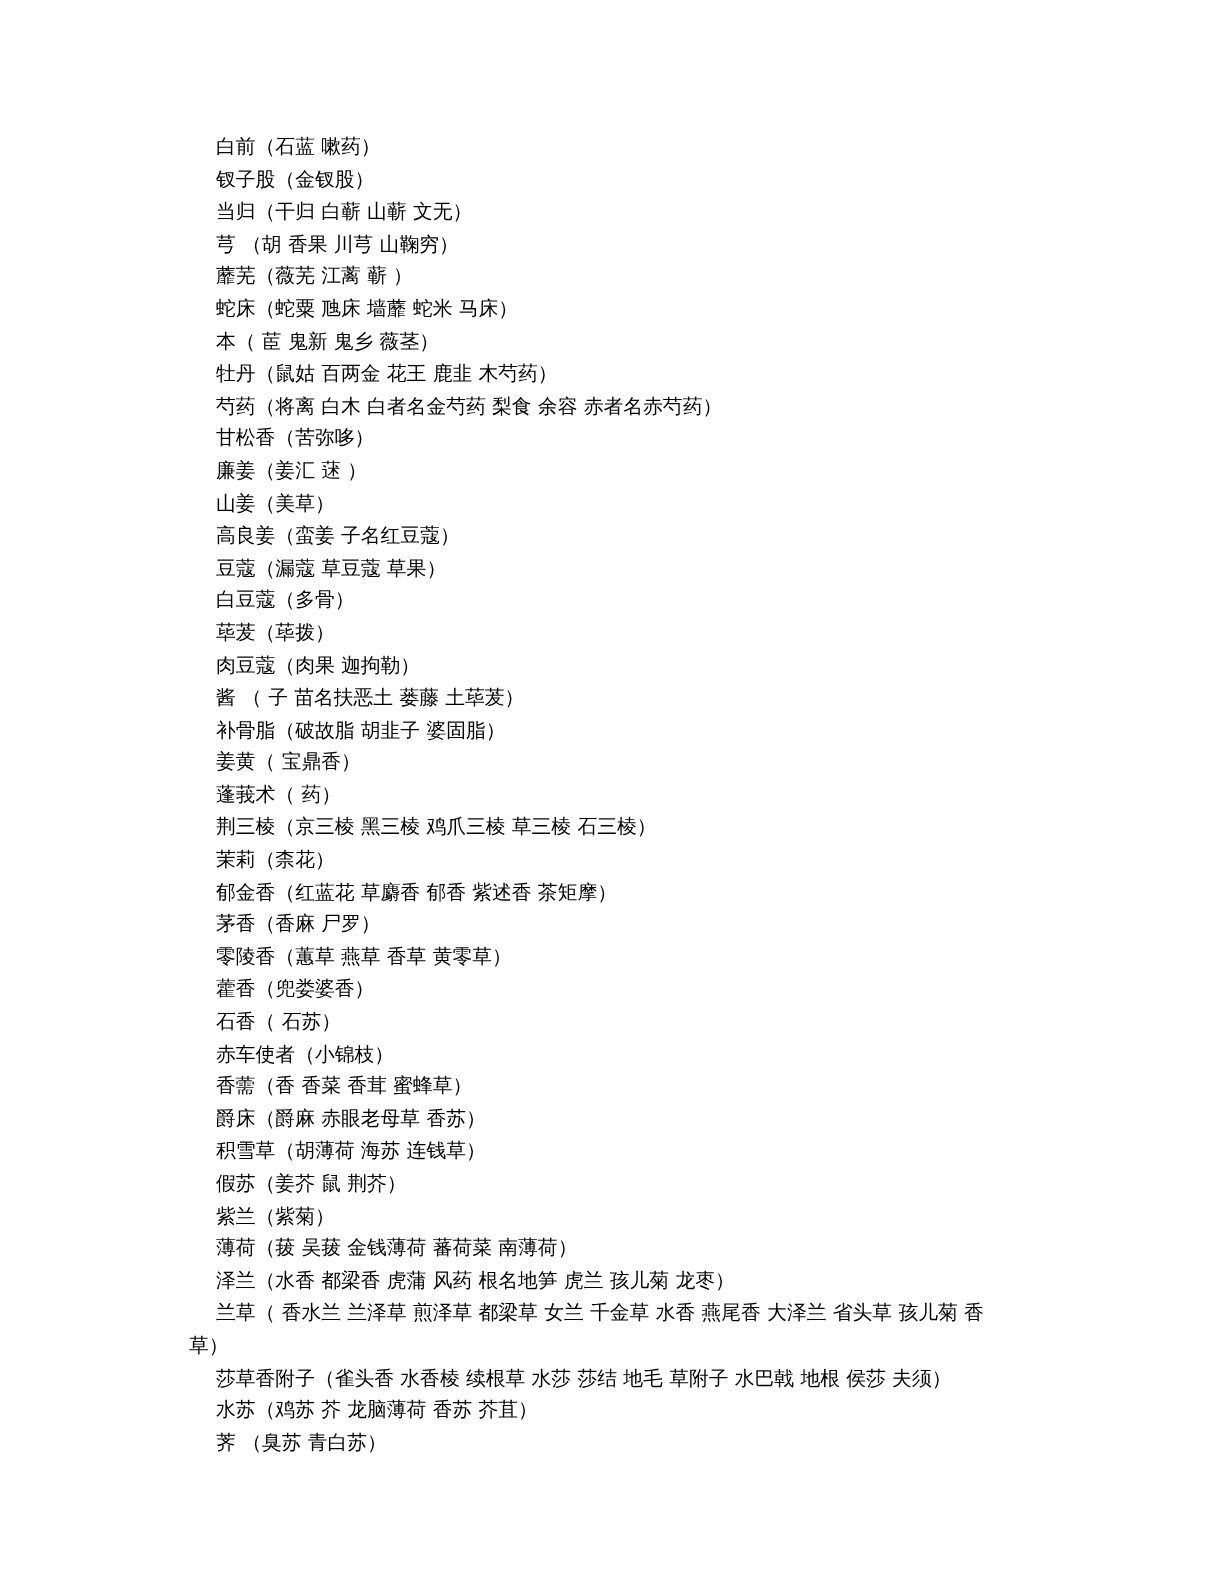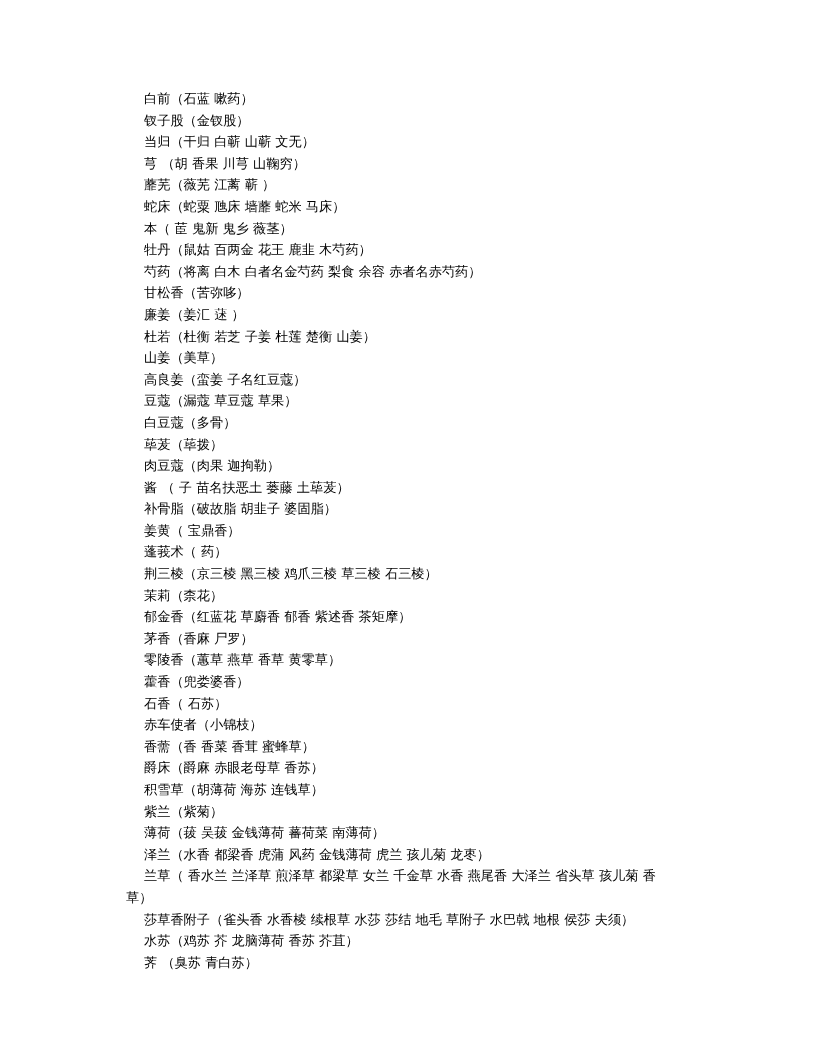--- a/index.html
+++ b/index.html
@@ -40,21 +40,20 @@
     <div class="line">钗子股（金钗股）</div>
     <div class="line">当归（干归  白蕲  山蕲  文无）</div>
     <div class="line">芎  （胡  香果  川芎  山鞠穷）</div>
     <div class="line">蘼芜（薇芜  江蓠  蕲  ）</div>
     <div class="line">蛇床（蛇粟  虺床  墙蘼  蛇米  马床）</div>
     <div class="line">本（  茞  鬼新  鬼乡  薇茎）</div>
     <div class="line">牡丹（鼠姑  百两金  花王  鹿韭  木芍药）</div>
     <div class="line">芍药（将离  白木  白者名金芍药  梨食  余容  赤者名赤芍药）</div>
     <div class="line">甘松香（苦弥哆）</div>
     <div class="line">廉姜（姜汇  蒁  ）</div>
-    <div class="line">杜若（杜衡  若芝  子姜  杜莲  楚衡  山姜）</div>
     <div class="line">山姜（美草）</div>
     <div class="line">高良姜（蛮姜  子名红豆蔻）</div>
     <div class="line">豆蔻（漏蔻  草豆蔻  草果）</div>
     <div class="line">白豆蔻（多骨）</div>
     <div class="line">荜茇（荜拨）</div>
     <div class="line">肉豆蔻（肉果  迦拘勒）</div>
     <div class="line">酱  （  子  苗名扶恶土  蒌藤  土荜茇）</div>
     <div class="line">补骨脂（破故脂  胡韭子  婆固脂）</div>
     <div class="line">姜黄（  宝鼎香）</div>
     <div class="line">蓬莪术（  药）</div>
@@ -62,22 +61,23 @@
     <div class="line">茉莉（柰花）</div>
     <div class="line">郁金香（红蓝花  草麝香  郁香  紫述香  茶矩摩）</div>
     <div class="line">茅香（香麻  尸罗）</div>
     <div class="line">零陵香（蕙草  燕草  香草  黄零草）</div>
     <div class="line">藿香（兜娄婆香）</div>
     <div class="line">石香（  石苏）</div>
     <div class="line">赤车使者（小锦枝）</div>
     <div class="line">香薷（香  香菜  香茸  蜜蜂草）</div>
     <div class="line">爵床（爵麻  赤眼老母草  香苏）</div>
     <div class="line">积雪草（胡薄荷  海苏  连钱草）</div>
+    <div class="line">假苏（姜芥  鼠  荆芥）</div>
     <div class="line">紫兰（紫菊）</div>
     <div class="line">薄荷（菝  吴菝  金钱薄荷  蕃荷菜  南薄荷）</div>
-    <div class="line">泽兰（水香  都梁香  虎蒲  风药  金钱薄荷  虎兰  孩儿菊  龙枣）</div>
+    <div class="line">泽兰（水香  都梁香  虎蒲  风药  根名地笋  虎兰  孩儿菊  龙枣）</div>
     <div class="line">兰草（  香水兰  兰泽草  煎泽草  都梁草  女兰  千金草  水香  燕尾香  大泽兰  省头草  孩儿菊  香草）</div>
     <div class="line">莎草香附子（雀头香  水香棱  续根草  水莎  莎结  地毛  草附子  水巴戟  地根  侯莎  夫须）</div>
     <div class="line">水苏（鸡苏  芥  龙脑薄荷  香苏  芥苴）</div>
     <div class="line">荠  （臭苏  青白苏）</div>
 
   </div>
 </div>
 
 </body></html>

